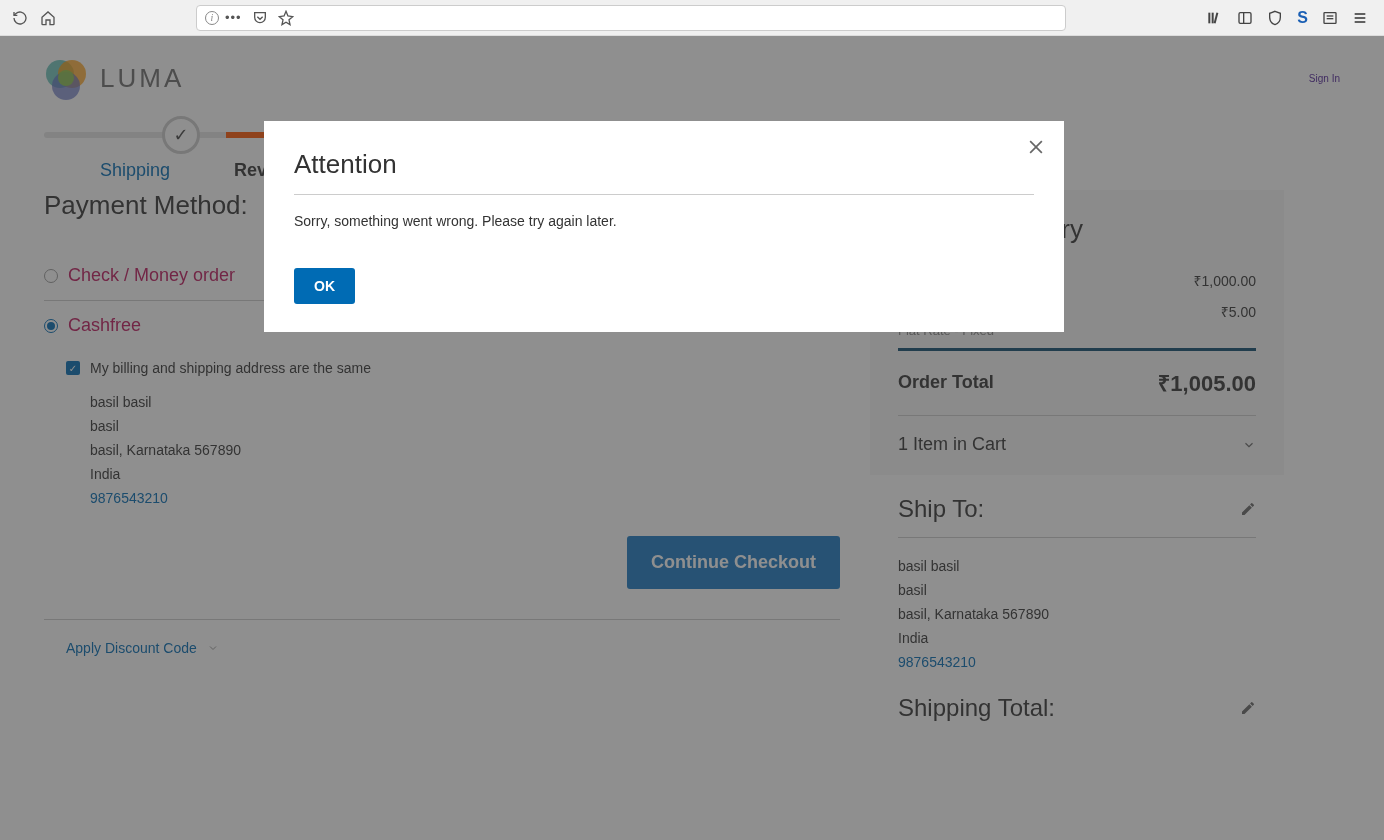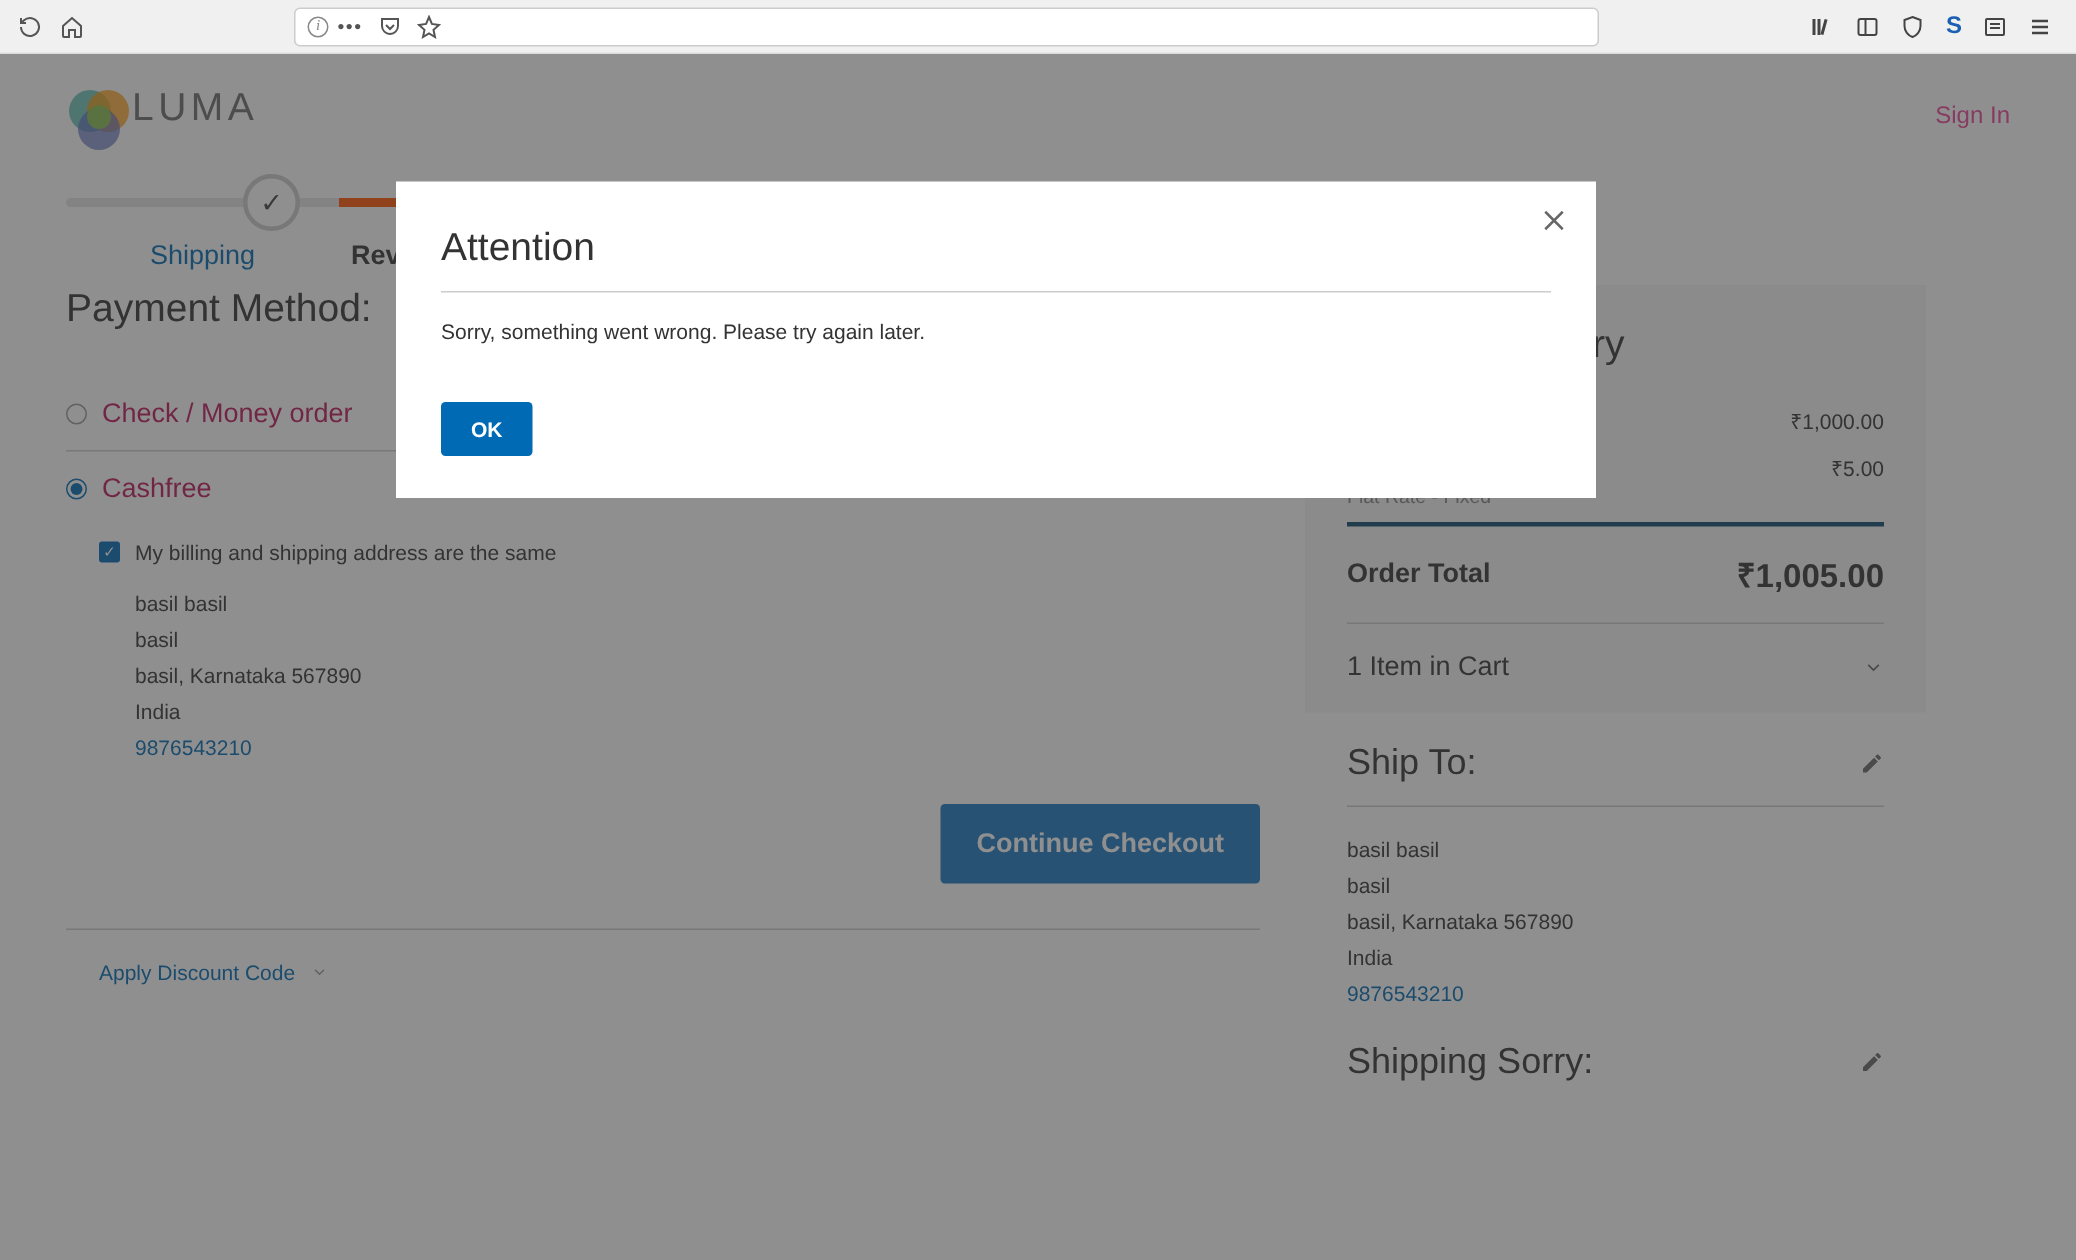--- a/index.html
+++ b/index.html
@@ -15,24 +15,24 @@
     .url-host-dim { color: #999; }
     .url-actions { display: flex; gap: 10px; align-items: center; color: #555; }
     .toolbar-right { display: flex; gap: 14px; align-items: center; margin-left: auto; margin-right: 8px; color: #444; }
     .toolbar-icon { width: 16px; height: 16px; }
     
     
     .page { background: #fff; padding: 20px 44px; min-height: 804px; position: relative; }
     
     
     .header { display: flex; align-items: center; justify-content: space-between; margin-bottom: 18px; }
-    .logo-wrap { display: flex; align-items: flex-start; }
+    .logo-wrap { display: flex; align-items: center; gap: 12px; }
     .logo-icon { width: 44px; height: 44px; position: relative; }
     .logo-text { font-size: 26px; font-weight: 500; letter-spacing: 3px; color: #6d6d6d; }
-    .signin { color: #ec4899; font-size: 16px; }
+    .signin { color: #4c1d95; font-size: 10px; }
     
     
     .steps { position: relative; height: 60px; margin-bottom: 12px; width: 382px; }
     .step-track { position: absolute; top: 14px; left: 0; right: 0; height: 6px; background: #e4e4e4; border-radius: 3px; }
     .step-progress { position: absolute; top: 14px; left: 182px; width: 200px; height: 6px; background: #ff5501; border-radius: 0 3px 3px 0; }
     .step-marker { position: absolute; top: -2px; left: 118px; width: 38px; height: 38px; border-radius: 50%; background: #fff; border: 3px solid #ccc; display: flex; align-items: center; justify-content: center; }
     .step-check { color: #444; font-size: 18px; }
     .step-labels { position: absolute; top: 42px; display: flex; width: 100%; }
     .step-label-1 { color: #006bb4; font-size: 18px; font-weight: 300; margin-left: 56px; }
     .step-label-2 { color: #333; font-size: 18px; font-weight: 700; margin-left: 64px; }
@@ -249,21 +249,21 @@
         </div>
         <div class="shipto-line">basil basil</div>
         <div class="shipto-line">basil</div>
         <div class="shipto-line">basil, Karnataka 567890</div>
         <div class="shipto-line">India</div>
         <div class="shipto-line shipto-phone">9876543210</div>
       </div>
 
       <div class="shipto-section" style="padding-top:6px;">
         <div class="shipto-header" style="border-bottom:none;margin-bottom:0;padding-bottom:0;">
-          <span class="shipto-title">Shipping Sorry:</span>
+          <span class="shipto-title">Shipping Total:</span>
           <svg class="edit-icon" viewBox="0 0 24 24" fill="currentColor">
               <path d="M3 17.25V21h3.75L17.81 9.94l-3.75-3.75L3 17.25zM20.71 7.04a1 1 0 0 0 0-1.41l-2.34-2.34a1 1 0 0 0-1.41 0l-1.83 1.83 3.75 3.75 1.83-1.83z"></path>
             </svg>
         </div>
       </div>
     </div>
   </div>
 </div>
 
 <div class="overlay">

